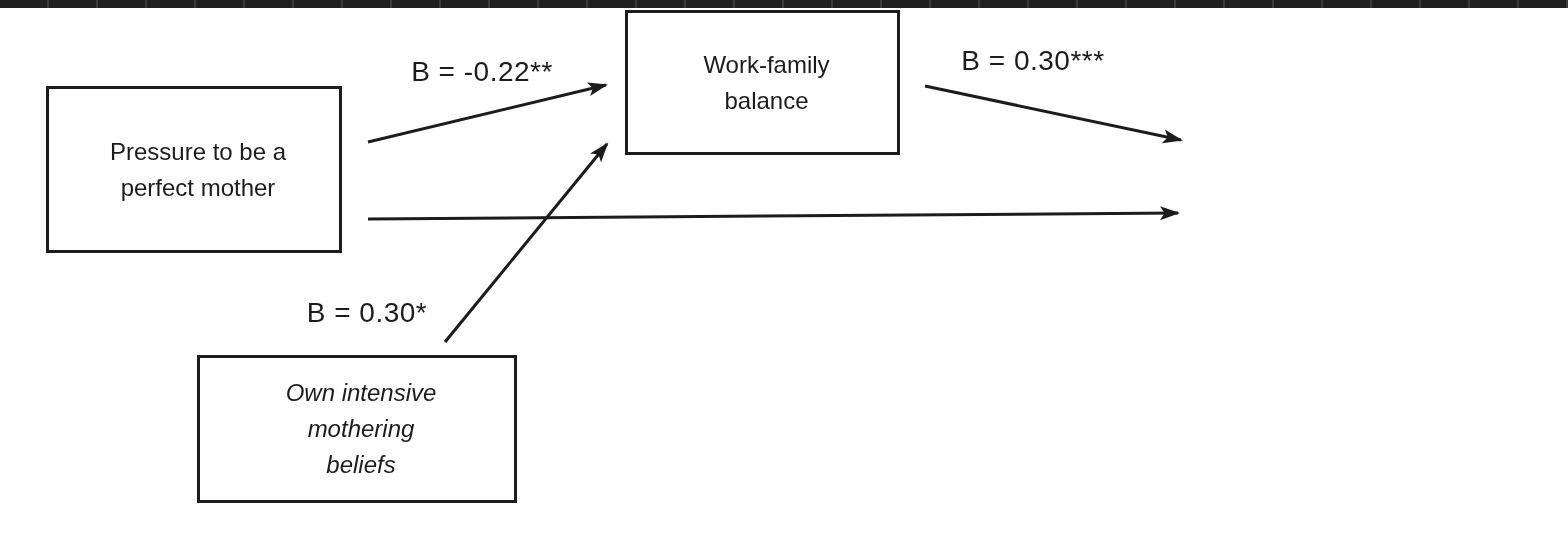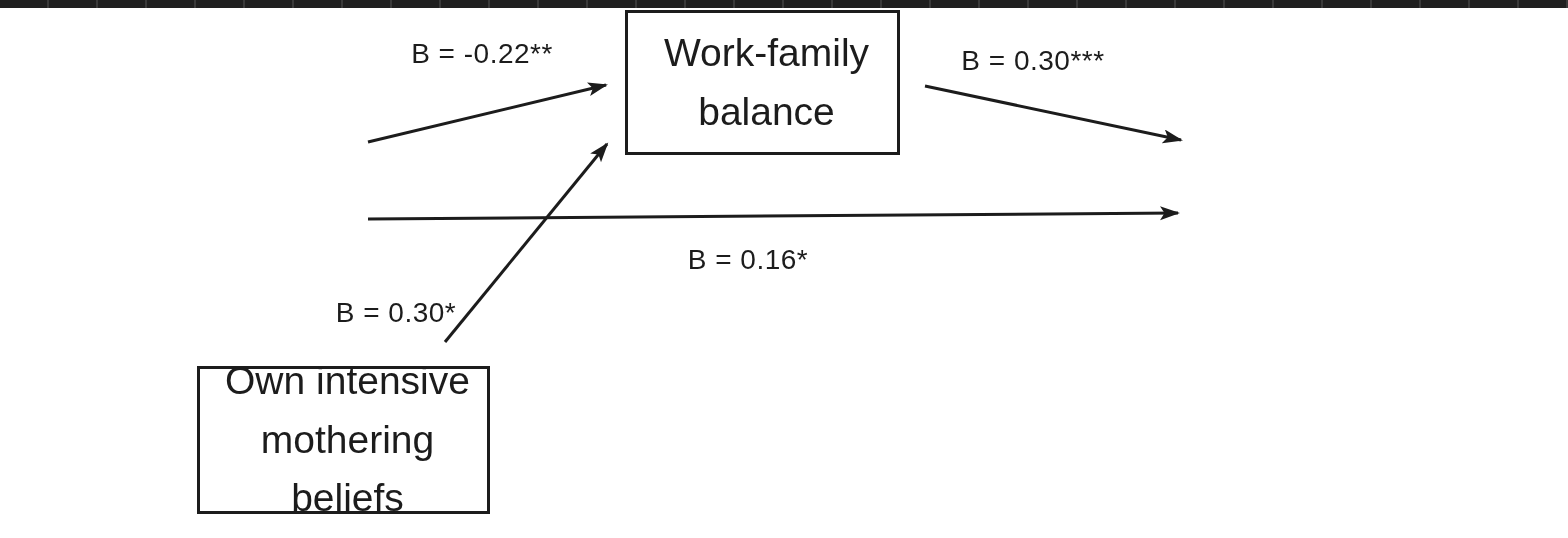--- a/index.html
+++ b/index.html
@@ -25,79 +25,80 @@
       #3b3b3b 47px, #3b3b3b 49px);
   }
   .node {
     position: absolute;
     background: #ffffff;
     border: 3px solid #1c1c1c;
     display: flex;
     align-items: center;
     justify-content: center;
     text-align: center;
-    font-size: 39px;
+    font-size: 24px;
     line-height: 1.5;
     white-space: pre-line;
     color: #1c1c1c;
     padding-left: 8px;
   }
   .node-pressure { left: 46px;   top: 86px;  width: 296px; height: 167px; }
   .node-wfb      { left: 625px;  top: 10px;  width: 275px; height: 145px; }
   .node-career   { left: 1198px; top: 82px;  width: 299px; height: 167px; }
-  .node-oimb     { left: 197px;  top: 366px; width: 293px; height: 148px; }
+  .node-oimb     { left: 197px;  top: 355px; width: 320px; height: 148px; font-style: italic; }
 
   .arrows-layer {
     position: absolute;
     left: 0; top: 0;
     width: 1568px; height: 538px;
     pointer-events: none;
   }
   .coef-label {
     position: absolute;
     transform: translate(-50%, -50%);
     font-size: 28px;
     white-space: nowrap;
     color: #1c1c1c;
     letter-spacing: 0.5px;
   }
-  .coef-pressure-wfb   { left: 482px; top: 54px;  }
+  .coef-pressure-wfb   { left: 482px; top: 72px;  }
   .coef-wfb-career     { left: 995px; top: 61px; margin-left: 38px;  }
   .coef-pressure-career{ left: 748px; top: 260px; }
-  .coef-oimb-wfb       { left: 396px; top: 313px; text-align: right; }
+  .coef-oimb-wfb       { left: 367px; top: 313px; text-align: right; }
 </style>
 </head>
 <body>
 
 <div class="canvas">
 
   <div class="top-strip"></div>
 
   <svg class="arrows-layer" width="1568" height="538" viewBox="0 0 1568 538" xmlns="http://www.w3.org/2000/svg">
     <defs>
       <marker id="arrowhead" markerUnits="userSpaceOnUse" markerWidth="22" markerHeight="16" refX="18" refY="7" orient="auto">
         <path d="M0,0 L20,7 L0,14 L4.5,7 Z" fill="#1c1c1c"></path>
       </marker>
     </defs>
     <line x1="368" y1="142" x2="606" y2="85" stroke="#1c1c1c" stroke-width="3" marker-end="url(#arrowhead)"></line>
     <line x1="445" y1="342" x2="607" y2="144" stroke="#1c1c1c" stroke-width="3" marker-end="url(#arrowhead)"></line>
     <line x1="368" y1="219" x2="1178" y2="213" stroke="#1c1c1c" stroke-width="3" marker-end="url(#arrowhead)"></line>
     <line x1="925" y1="86" x2="1181" y2="140" stroke="#1c1c1c" stroke-width="3" marker-end="url(#arrowhead)"></line>
   </svg>
 
+  <div class="node node-pressure">Pressure to be a
+perfect mother</div>
 
   <div class="node node-wfb">Work-family
 balance</div>
 
 
   <div class="node node-oimb">Own intensive
 mothering
 beliefs</div>
 
   <div class="coef-label coef-pressure-wfb">B = -0.22**</div>
 
   <div class="coef-label coef-wfb-career">B = 0.30***</div>
 
-  <div class="coef-label coef-pressure-career">B = 0.16*</div>
 
   <div class="coef-label coef-oimb-wfb">B = 0.30*</div>
 
 </div>
 
 </body></html>

